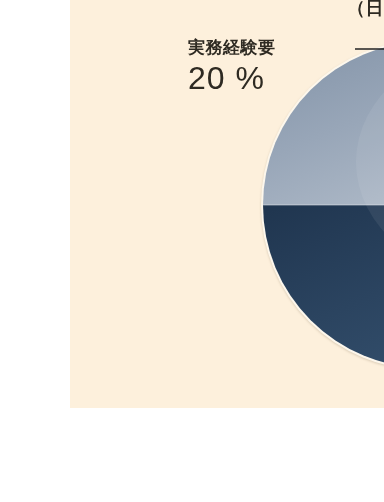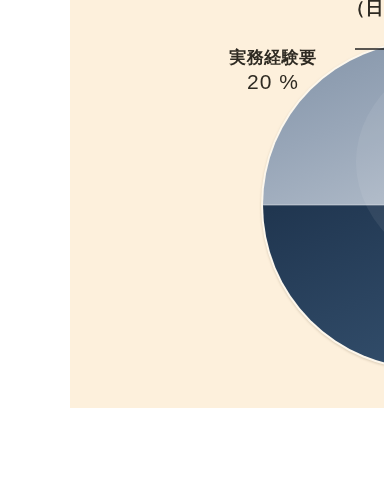--- a/index.html
+++ b/index.html
@@ -38,35 +38,34 @@
     display: block;
     width: 340px;
     height: 326px;
     overflow: visible;
     filter: drop-shadow(0px 1px 1px rgba(120,100,70,0.25));
   }
   
   #callout-experience {
     position: absolute;
     left: 118px;
-    top: 48px;
+    top: 38px;
     width: 170px;
-    text-align: center;
     color: #2e2a22;
     line-height: 1.18;
   }
   #callout-experience .cal-name {
     font-size: 17px;
     font-weight: 700;
     letter-spacing: 0.5px;
     white-space: nowrap;
     text-shadow: 0 0 1px rgba(253,240,220,0.9);
   }
   #callout-experience .cal-value {
-    font-size: 21px;
+    font-size: 32px;
     font-weight: 400;
     letter-spacing: 1px;
     margin-top: 2px;
     white-space: nowrap;
   }
   
   #leader-line-experience {
     position: absolute;
     left: 285px;
     top: 46px;

